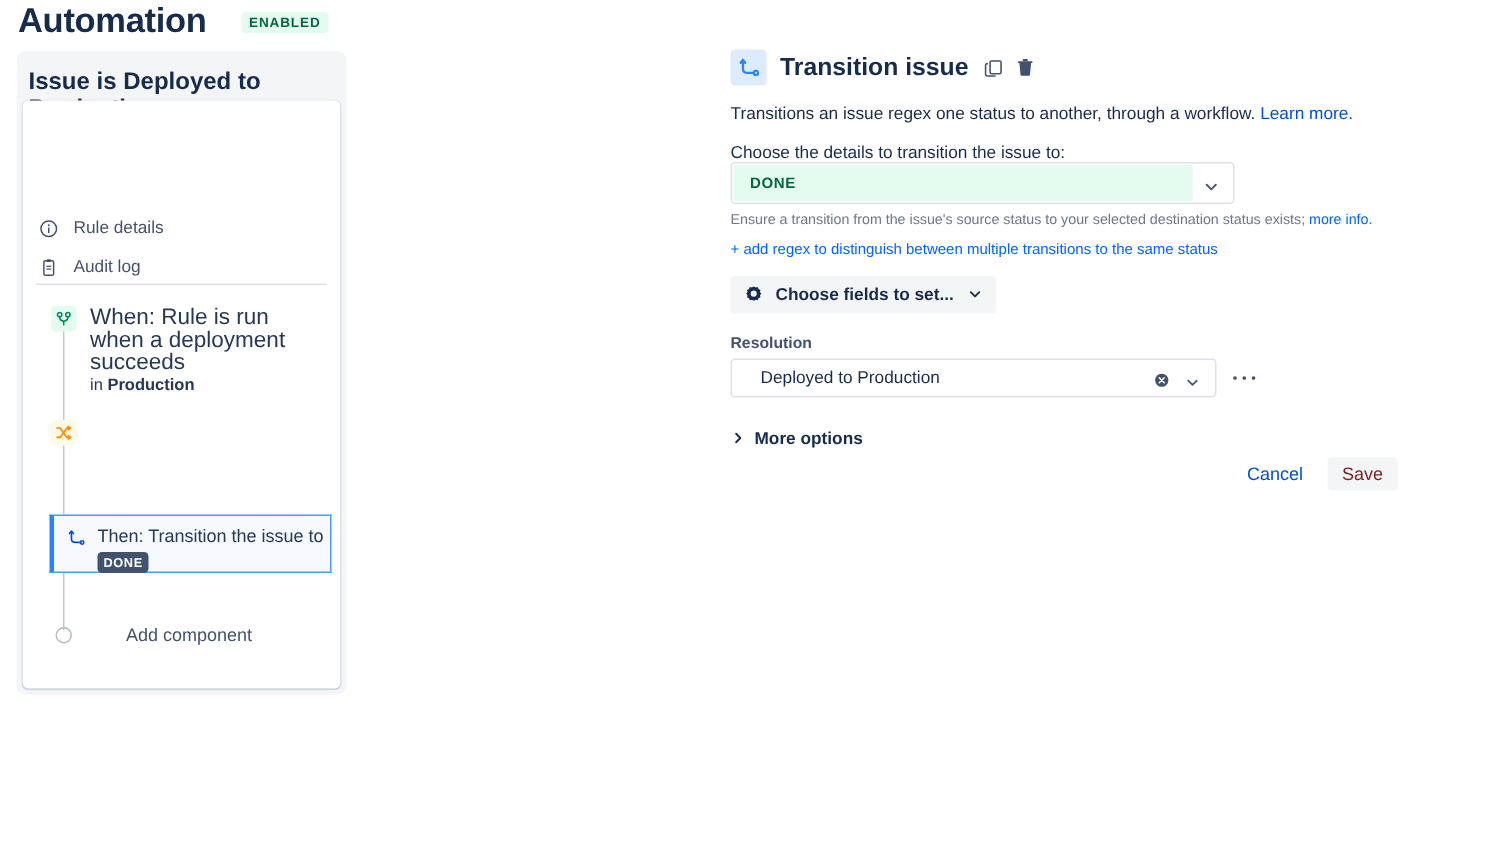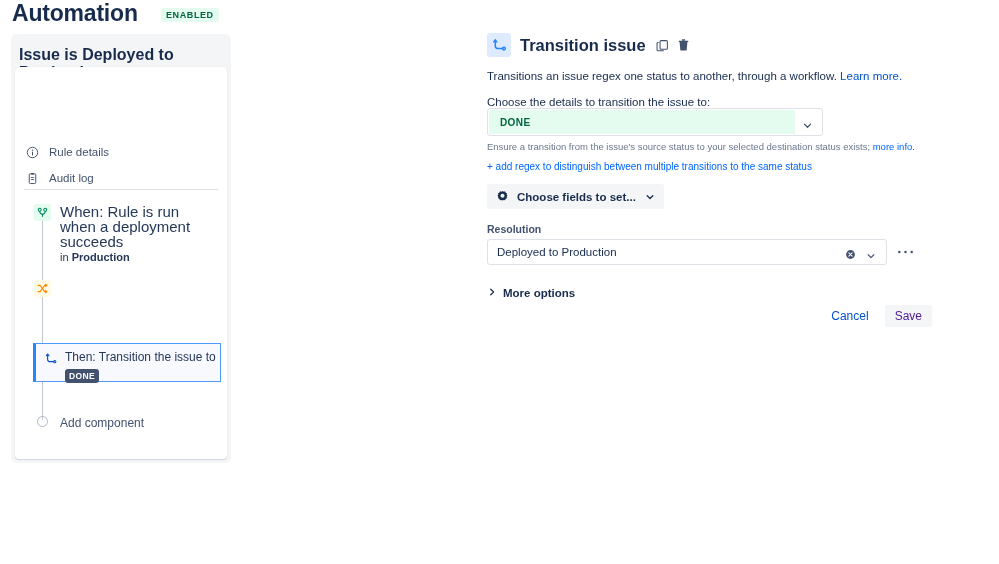--- a/index.html
+++ b/index.html
@@ -148,22 +148,23 @@
     font-weight: bold;
     letter-spacing: 0.4px;
     padding: 2px 4px;
     border-radius: 3px;
     margin-top: 3px;
   }
 
   #node-add {
     position: absolute;
     left: 19px; top: 349px;
-    display: flex; align-items: flex-start;
-    cursor: pointer;
+    display: flex; align-items: center;
+    cursor: pointer;
+    gap: 24px;
   }
   #add-circle {
     width: 11px; height: 11px;
     border: 1.4px solid #b3bac5;
     border-radius: 50%;
     margin-right: 12px;
     margin-left: 3px;
   }
   #node-add .node-title { font-size: 12px; color: #42526e; }
 
@@ -282,26 +283,26 @@
     margin-right: 9px;
   }
 
   
   #resolution-row {
     display: flex;
     align-items: center;
   }
   #resolution-select {
     position: relative;
-    width: 400px; height: 26px;
+    width: 324px; height: 26px;
     background: #ffffff;
     border: 1px solid #dfe1e6;
     border-radius: 3px;
     display: flex; align-items: center;
-    padding-left: 9px;
+    padding-left: 19px;
     cursor: pointer;
   }
   #resolution-value {
     font-size: 11.5px;
     color: #172b4d;
   }
   #res-clear {
     position: absolute; right: 30px; top: 6px;
     cursor: pointer;
   }
@@ -340,21 +341,21 @@
     align-items: center;
   }
   #cancel-button {
     font-size: 12px;
     color: #0052cc;
     cursor: pointer;
     margin-right: 16px;
   }
   #save-button {
     font-size: 12px;
-    color: #4c1d95;
+    color: #7f1d1d;
     background: #f4f5f7;
     border: none;
     border-radius: 3px;
     padding: 4px 10px;
     font-family: "Liberation Sans", sans-serif;
     cursor: default;
   }
 </style>
 </head>
 <body>

